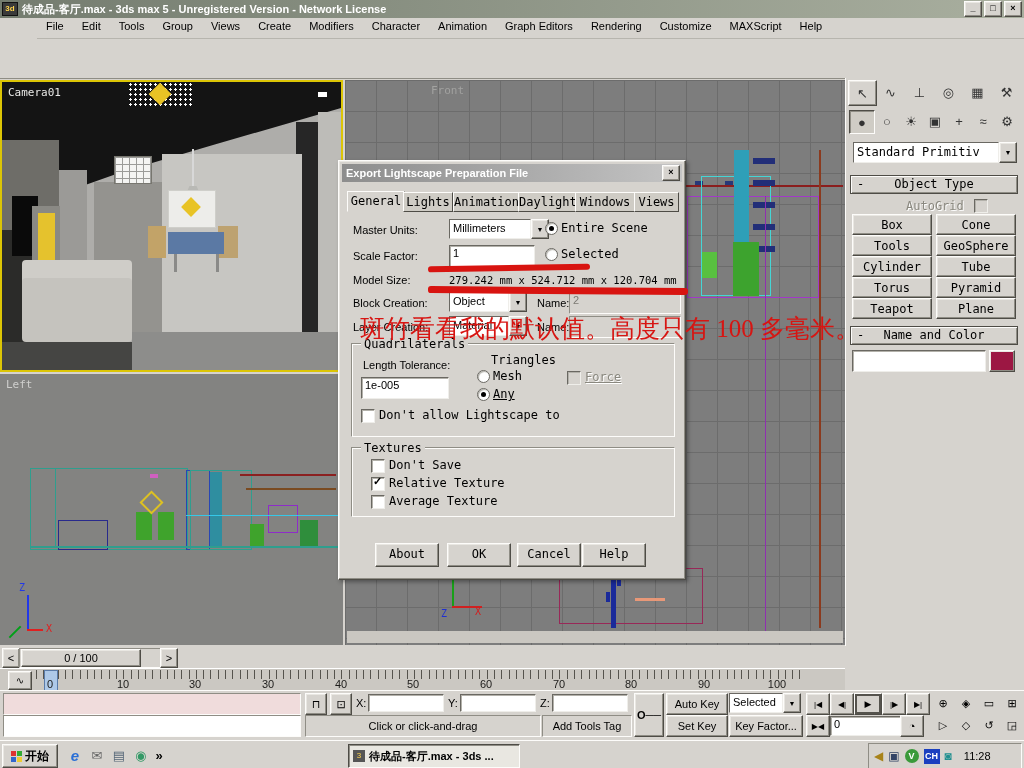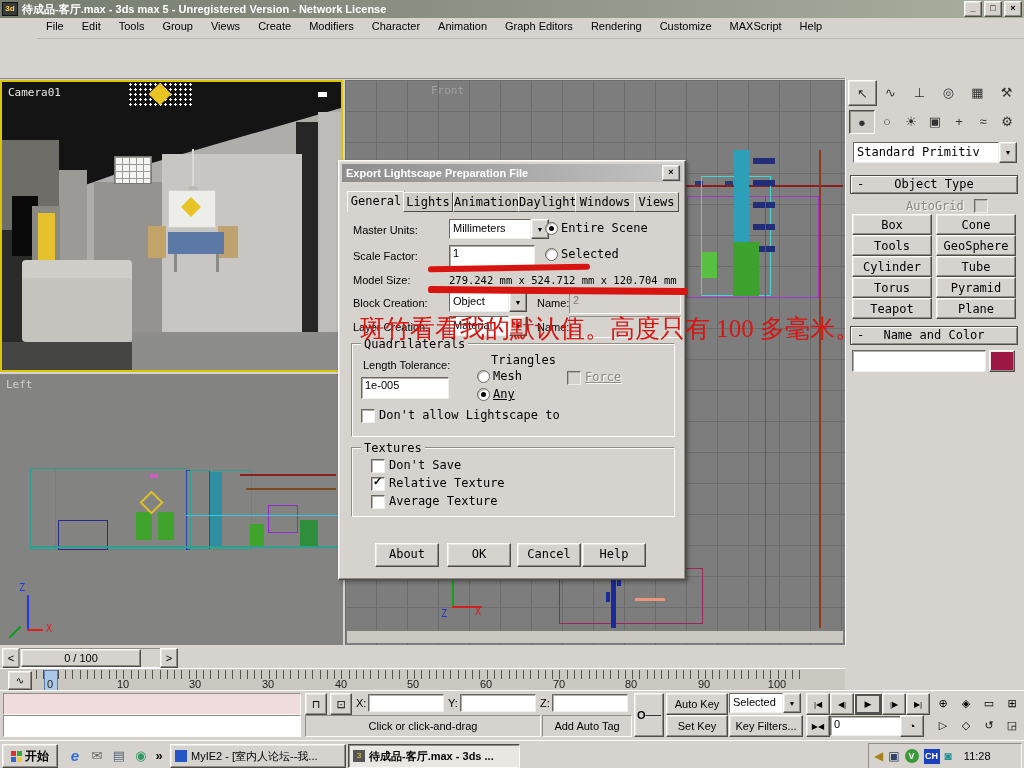--- a/index.html
+++ b/index.html
@@ -486,37 +486,37 @@
     <span class="abs" style="left:356px;top:6px">X:</span>
     <div class="abs f" style="left:368px;top:3px;width:74px;height:16px"></div>
     <span class="abs" style="left:448px;top:6px">Y:</span>
     <div class="abs f" style="left:460px;top:3px;width:74px;height:16px"></div>
     <span class="abs" style="left:540px;top:6px">Z:</span>
     <div class="abs f" style="left:552px;top:3px;width:74px;height:16px"></div>
     <div class="abs s ctr" style="left:305px;top:24px;width:234px;height:20px">
         <span>Click or click-and-drag</span>
       </div>
     <div class="abs s ctr" style="left:542px;top:24px;width:88px;height:20px">
-        <span>Add Auto Tag</span>
+        <span>Add Tools Tag</span>
       </div>
     <div class="sbtn r" style="left:634px;top:2px;width:28px;height:42px;font-weight:bold">
         <span class="glyph">O──</span>
       </div>
     <div class="sbtn r" style="left:666px;top:2px;width:60px;height:20px">
         <span>Auto Key</span>
       </div>
     <div class="sbtn r" style="left:666px;top:24px;width:60px;height:20px">
         <span>Set Key</span>
       </div>
     <div class="combo" style="left:729px;top:2px;width:72px">
       <span class="val">Selected</span>
       <span class="db r">▼</span>
     </div>
     <div class="sbtn r" style="left:729px;top:24px;width:72px;height:20px">
-        <span>Key Filters...</span>
+        <span>Key Factor...</span>
       </div>
     <div class="sbtn r" style="left:806px;top:2px;width:22px;height:20px;font-size:8px">
         <span class="glyph">|◀</span>
       </div>
     <div class="sbtn r" style="left:830px;top:2px;width:22px;height:20px;font-size:8px">
         <span class="glyph">◀|</span>
       </div>
     <div class="sbtn r" style="left:854px;top:2px;width:26px;height:20px;font-size:9px;box-shadow:inset 0 0 0 2px #55534d">
         <span class="glyph">▶</span>
       </div>
@@ -578,24 +578,20 @@
       </div>
     <div class="qicon" style="left:110px;color:#567">
         <span class="glyph">▤</span>
       </div>
     <div class="qicon" style="left:132px;color:#396">
         <span class="glyph">◉</span>
       </div>
     <div class="qicon" style="left:150px;font-weight:bold">
         <span class="glyph">»</span>
       </div>
-    <div class="abs r" style="left:170px;top:3px;width:174px;height:22px;display:flex;align-items:center;overflow:hidden">
-      <span style="width:12px;height:12px;background:#2457c5;margin:0 4px;flex:none"></span>
-      <span style="white-space:nowrap">MyIE2 - [室内人论坛--我...</span>
-    </div>
     <div class="abs press" style="left:348px;top:3px;width:170px;height:22px;display:flex;align-items:center;overflow:hidden;background:#e9e7e1">
       <span style="width:12px;height:12px;background:#555;margin:0 4px;flex:none;color:#ffd34d;font-size:8px;line-height:12px;text-align:center">3</span>
       <span style="white-space:nowrap;font-weight:bold">待成品-客厅.max - 3ds ...</span>
     </div>
     <div class="tray s" style="left:868px;top:2px;width:152px;height:24px">
       <span class="trayico" style="color:#a88319"><span class="glyph">◀</span></span>
       <span class="trayico" style="color:#346"><span class="glyph">▣</span></span>
       <span class="trayico ctr" style="width:14px;height:14px;border-radius:50%;background:#3a9a3a;color:#fff;font-size:9px;font-weight:bold;display:inline-flex">
           <span>V</span>
         </span>

